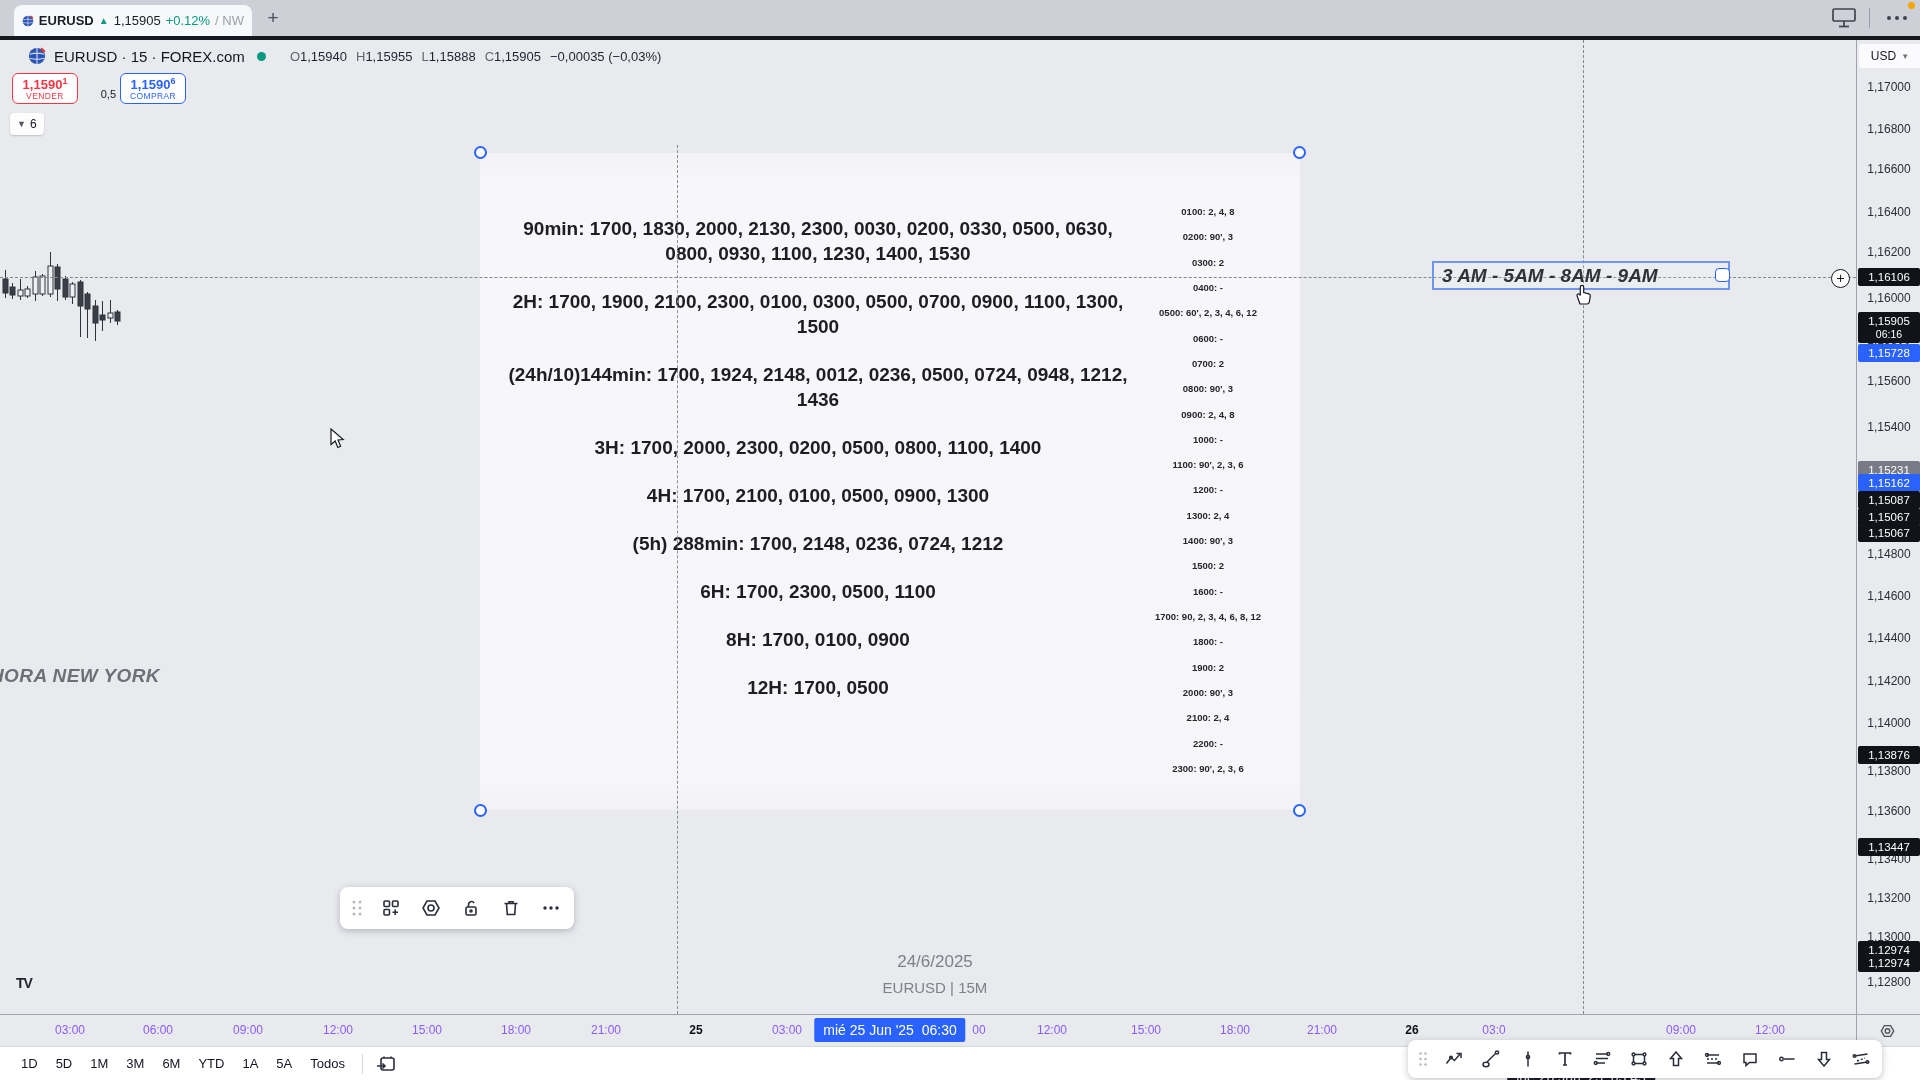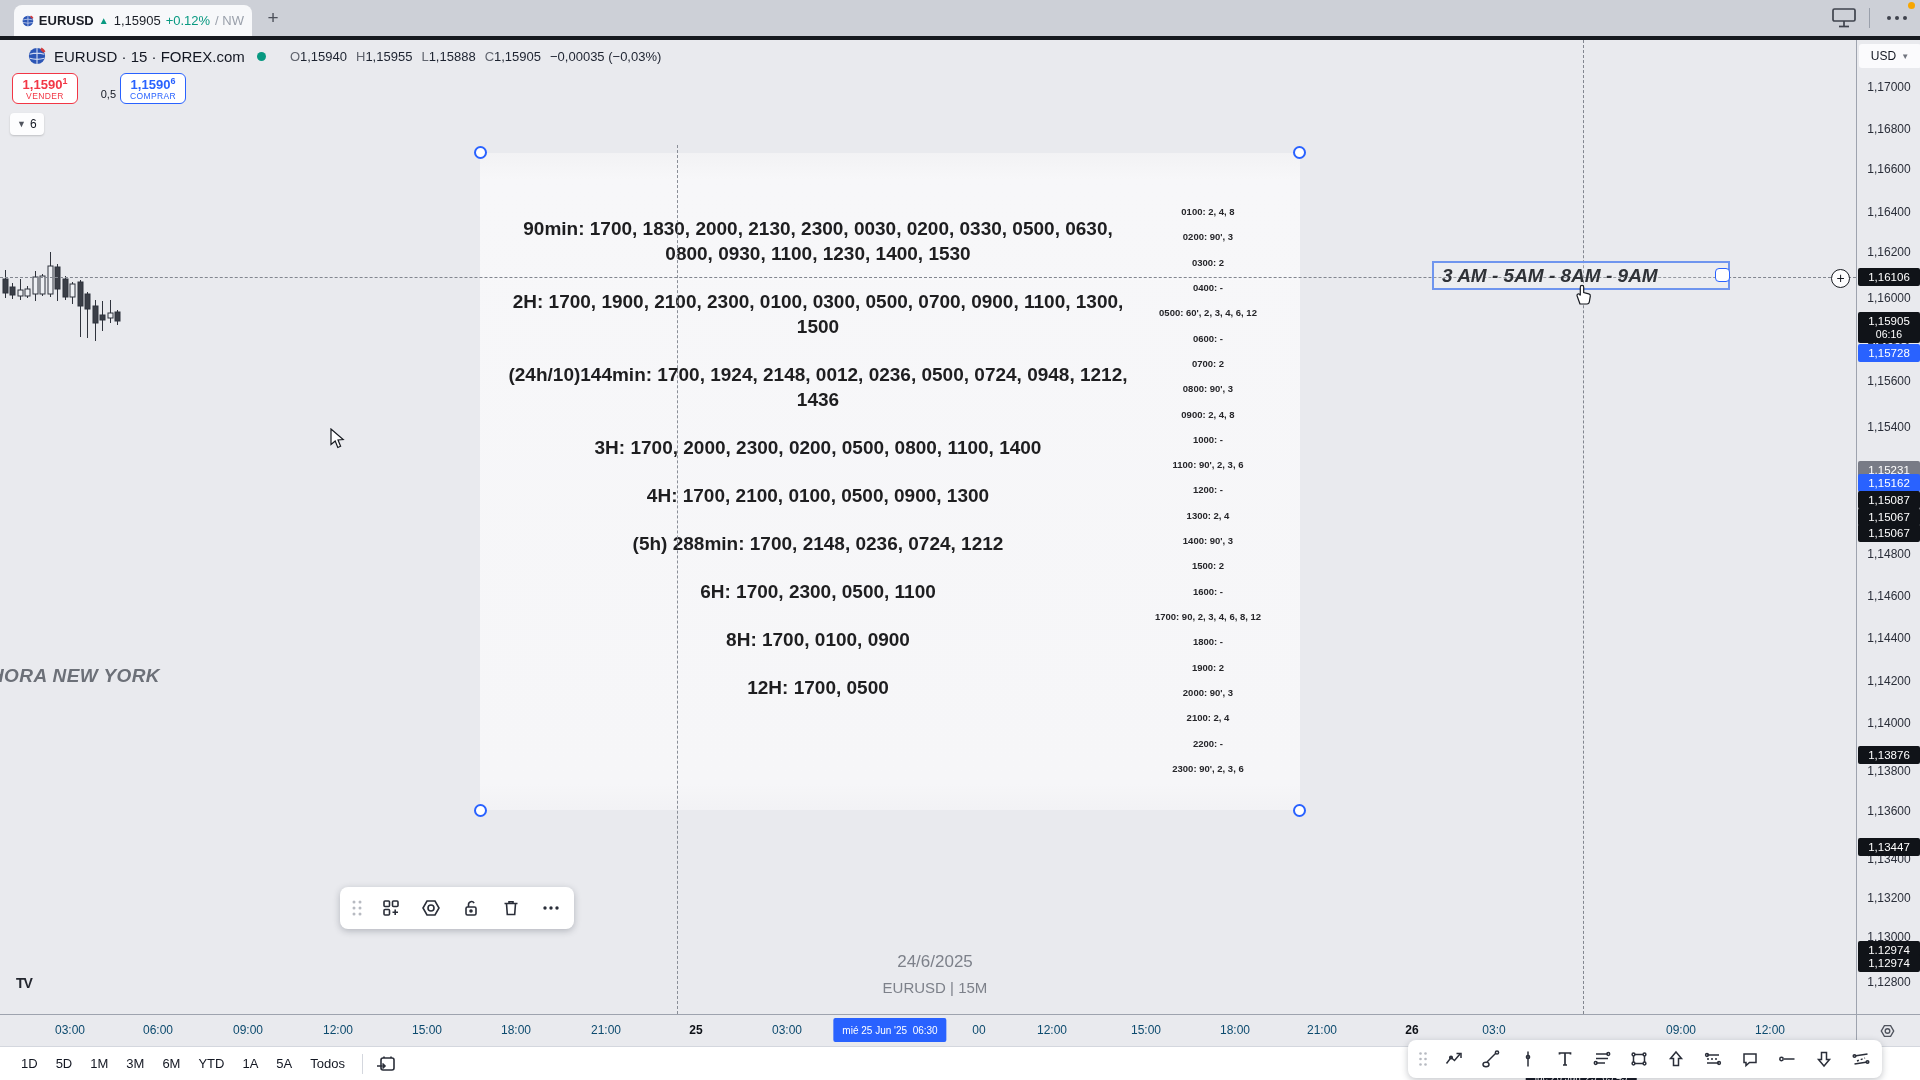--- a/index.html
+++ b/index.html
@@ -94,23 +94,23 @@
   .pl-black{ background:#101318; }
   .pl-blue{ background:#2962ff; }
   .pl-gray{ background:#787b86; }
   .pl-last{ background:#101318; height:31px; flex-direction:column; line-height:1.15; z-index:4; }
   .pl-last .sub{ font-size:10.5px; }
   .pluscircle{ position:absolute; left:1831px; top:269px; width:19px; height:19px; border-radius:50%;
     background:#fdfdfe; border:1.6px solid #16191f; color:#16191f; font-size:14px; line-height:16px;
     text-align:center; cursor:pointer; z-index:5; }
 
   
-  .ttick{ position:absolute; top:8px; transform:translateX(-50%); font-size:12px; color:#0c4a6e; white-space:nowrap; }
+  .ttick{ position:absolute; top:8px; transform:translateX(-50%); font-size:12px; color:#8b5cf6; white-space:nowrap; }
   .ttick.b{ font-weight:bold; color:#0e1117; }
-  .tlabel{ position:absolute; top:3px; height:24px; border-radius:2px; color:#fff; font-size:10px;
+  .tlabel{ position:absolute; top:3px; height:24px; border-radius:2px; color:#fff; font-size:14px;
     display:flex; align-items:center; justify-content:center; transform:translateX(-50%);
     white-space:pre; z-index:3; padding:0 9px; }
   .tl-blue{ background:#2962ff; }
   .tl-black{ background:#131722; }
 
   
   .floatbar{ position:absolute; background:#fff; border-radius:8px;
     box-shadow:0 2px 7px rgba(40,45,60,.28); display:flex; align-items:center; }
   .objbar{ left:340px; top:887px; height:42px; padding:0 10px; gap:14px; }
   .drawbar{ left:1408px; top:1040px; height:38px; padding:0 8px; gap:11px; z-index:6; }

